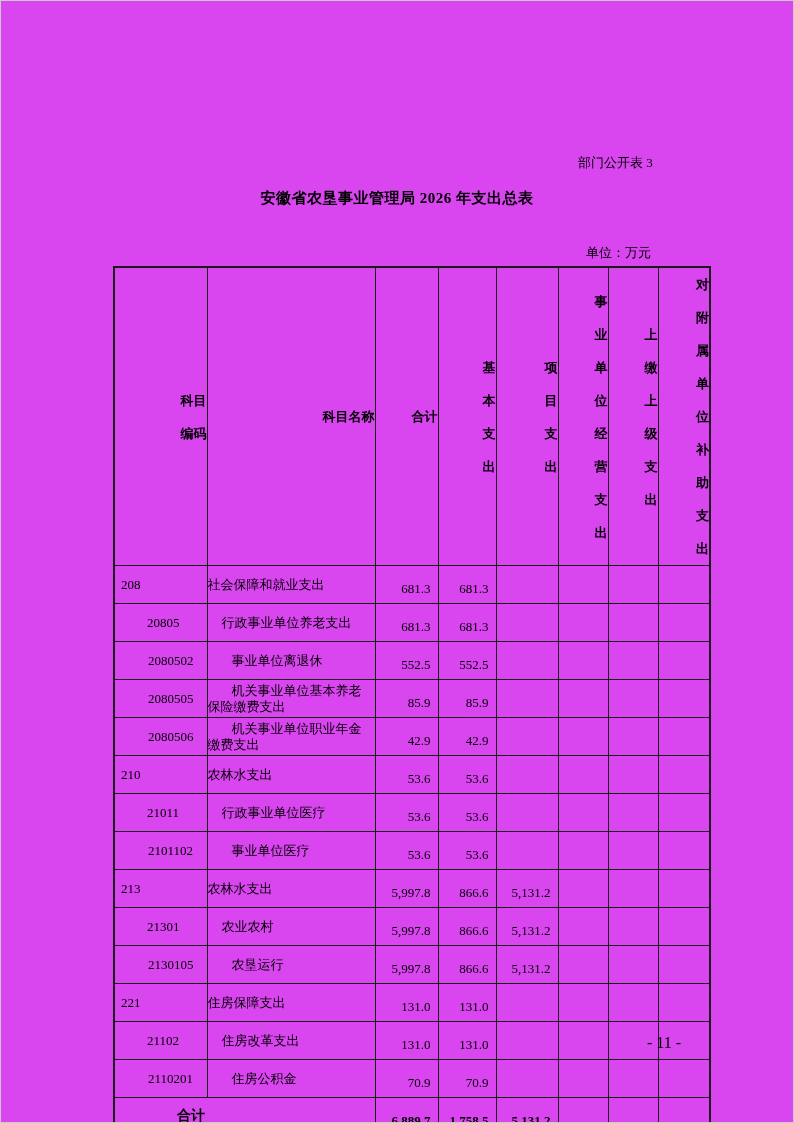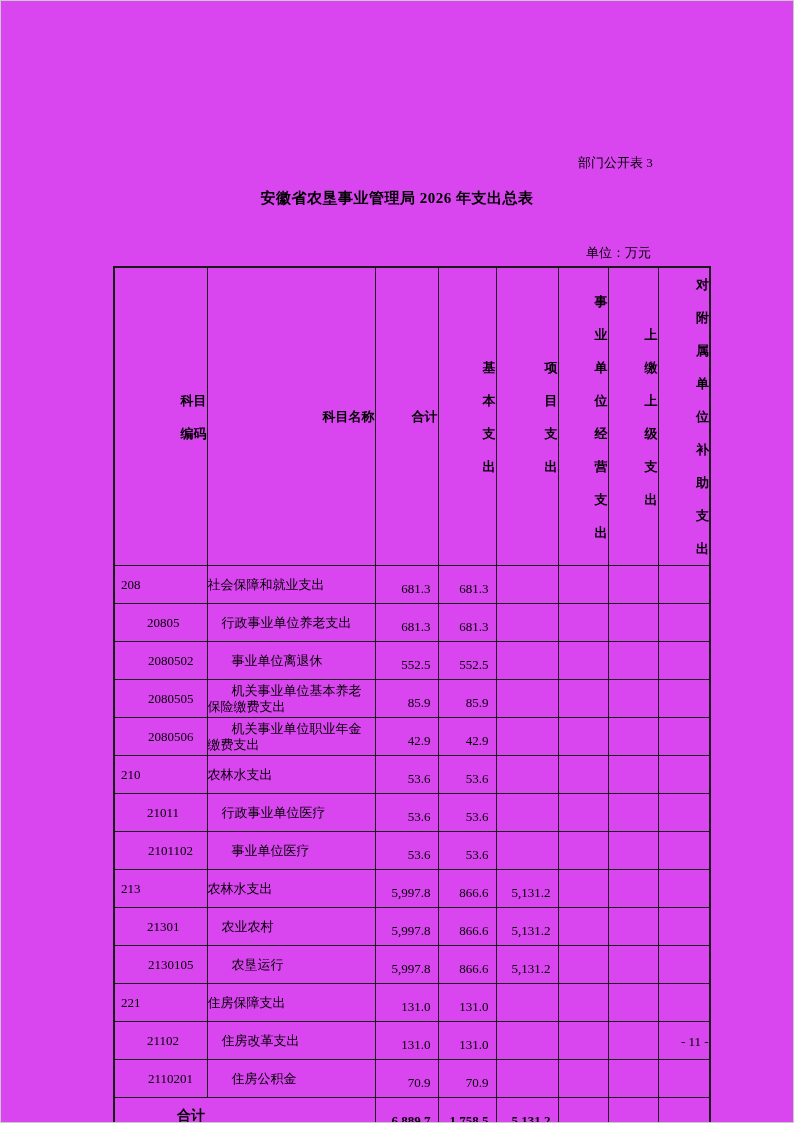--- a/index.html
+++ b/index.html
@@ -92,23 +92,23 @@
   }
   tr.total-row td { font-weight: bold; }
   td.total-label {
     vertical-align: middle;
     padding-left: 62px;
     font-size: 14px;
     font-weight: bold;
   }
   .page-number {
     position: absolute;
-    left: 680px;
+    left: 646px;
     top: 1033px;
-    font-size: 13px;
+    font-size: 16px;
     white-space: nowrap;
   }
 </style>
 </head>
 <body>
 
 <div class="page">
 
   <div class="corner-label">部门公开表 3</div>
 

